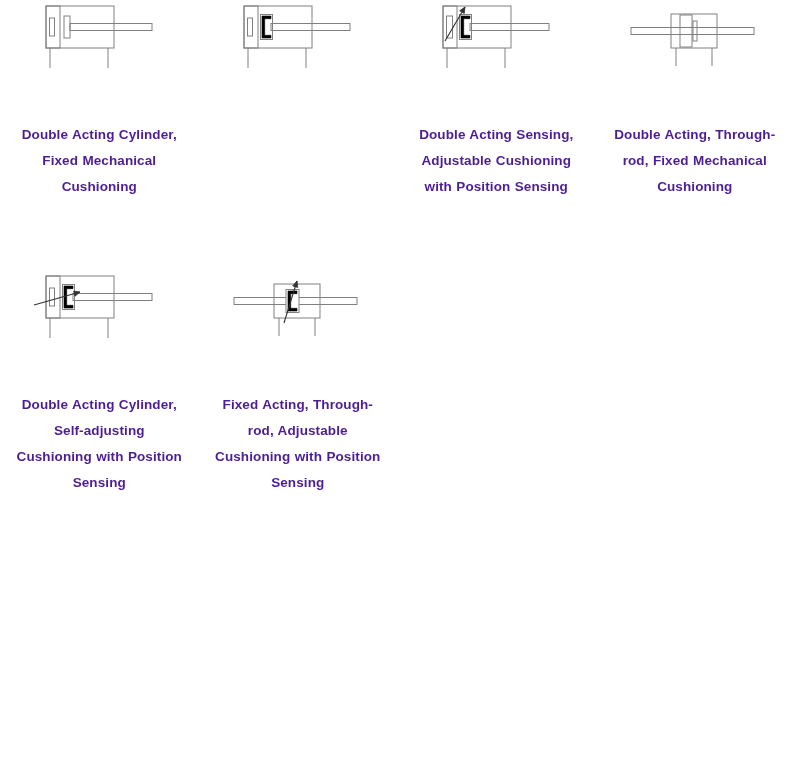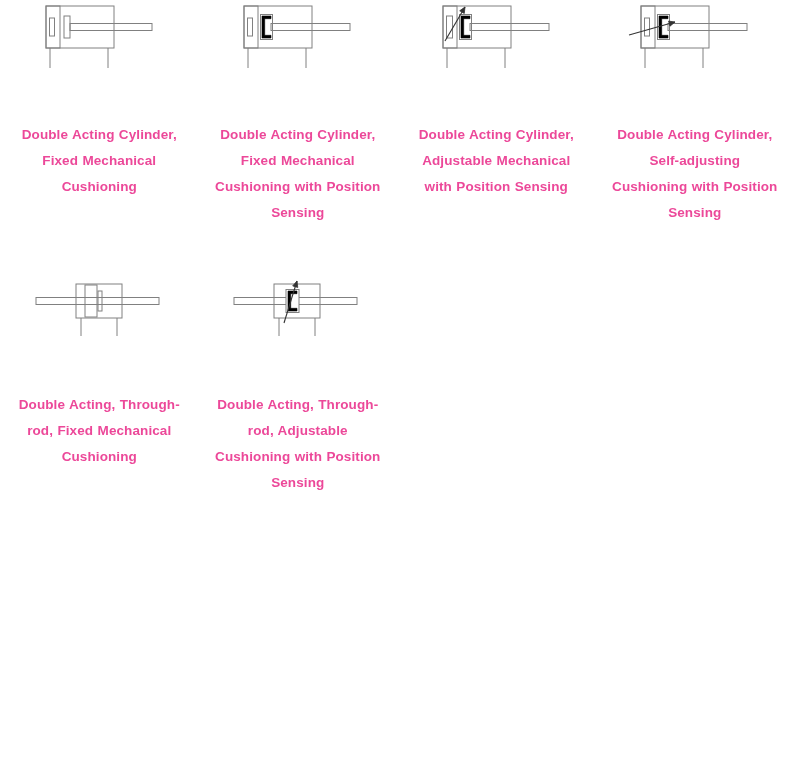--- a/index.html
+++ b/index.html
@@ -36,21 +36,21 @@
   }
   .sym-wrap svg {
     display: block;
   }
   .caption {
     width: 168px;
     text-align: center;
     font-size: 13.5px;
     font-weight: bold;
     line-height: 26px;
-    color: #ec4899;
+    color: #4c1d95;
     letter-spacing: 0.1px;
     margin-top: 12px;
     word-spacing: 0.5px;
   }
   .cell.empty .sym-wrap, .cell.empty .caption { visibility: hidden; }
 </style>
 </head>
 <body>
 
 <div id="grid">
@@ -74,38 +74,50 @@
           <rect x="14" y="6" width="68" height="42" fill="none" stroke="#808080" stroke-width="1"></rect>
           <rect x="14" y="6" width="14" height="42" fill="none" stroke="#808080" stroke-width="1"></rect>
           <rect x="17.5" y="18" width="5" height="18" fill="none" stroke="#808080" stroke-width="1"></rect>
           <rect x="30.5" y="14.5" width="12" height="25" fill="#ffffff" stroke="#808080" stroke-width="1"></rect>
           <path d="M32 16 H41 V18.7 H34.7 V35.3 H41 V38 H32 Z" fill="#000000" stroke="#000000" stroke-width="0.6"></path>
           <rect x="41" y="23.5" width="79" height="7" fill="none" stroke="#808080" stroke-width="1"></rect>
           <line x1="18" y1="48" x2="18" y2="68" stroke="#808080" stroke-width="1"></line>
           <line x1="76" y1="48" x2="76" y2="68" stroke="#808080" stroke-width="1"></line>
         </svg>
       </div>
-      <div class="caption">Double Acting Cylinder, Fixed Mechanical Cushioning with Position Sensing</div>
     </div>
     <div class="cell">
       <div class="sym-wrap">
         <svg width="135" height="75" viewBox="0 0 135 75">
           <rect x="14" y="6" width="68" height="42" fill="none" stroke="#808080" stroke-width="1"></rect>
           <rect x="14" y="6" width="14" height="42" fill="none" stroke="#808080" stroke-width="1"></rect>
           <rect x="17.5" y="16" width="6" height="22" fill="none" stroke="#808080" stroke-width="1"></rect>
           <rect x="30.5" y="14.5" width="12" height="25" fill="#ffffff" stroke="#808080" stroke-width="1"></rect>
           <path d="M32 16 H41 V18.7 H34.7 V35.3 H41 V38 H32 Z" fill="#000000" stroke="#000000" stroke-width="0.6"></path>
           <rect x="41" y="23.5" width="79" height="7" fill="none" stroke="#808080" stroke-width="1"></rect>
           <line x1="18" y1="48" x2="18" y2="68" stroke="#808080" stroke-width="1"></line>
           <line x1="76" y1="48" x2="76" y2="68" stroke="#808080" stroke-width="1"></line>
           <line x1="16" y1="41" x2="36" y2="7" stroke="#333333" stroke-width="1.1"></line>
           <path d="M36 7 L35.27530340399672 13.459474811758405 L30.706288484953117 10.771818977026873 Z" fill="#333333" stroke="#333333" stroke-width="0.8"></path>
         </svg>
       </div>
-      <div class="caption">Double Acting Cylinder, Adjustable Mechanical with Position Sensing</div>
+      <div class="caption">Double Acting Sensing, Adjustable Cushioning with Position Sensing</div>
+    </div>
+    <div class="cell">
+      <div class="sym-wrap">
+        <svg width="135" height="75" viewBox="0 0 135 75">
+          <rect x="4" y="27.5" width="123" height="7" fill="none" stroke="#808080" stroke-width="1"></rect>
+          <rect x="44" y="14" width="46" height="34" fill="none" stroke="#808080" stroke-width="1"></rect>
+          <rect x="53" y="15" width="12" height="32" fill="none" stroke="#808080" stroke-width="1"></rect>
+          <rect x="66" y="21" width="4" height="20" fill="none" stroke="#808080" stroke-width="1"></rect>
+          <line x1="49" y1="48" x2="49" y2="66" stroke="#808080" stroke-width="1"></line>
+          <line x1="85" y1="48" x2="85" y2="66" stroke="#808080" stroke-width="1"></line>
+        </svg>
+      </div>
+      <div class="caption">Double Acting, Through-rod, Fixed Mechanical Cushioning</div>
     </div>
     <div class="cell">
       <div class="sym-wrap">
         <svg width="135" height="75" viewBox="0 0 135 75">
           <rect x="14" y="6" width="68" height="42" fill="none" stroke="#808080" stroke-width="1"></rect>
           <rect x="14" y="6" width="14" height="42" fill="none" stroke="#808080" stroke-width="1"></rect>
           <rect x="17.5" y="18" width="5" height="18" fill="none" stroke="#808080" stroke-width="1"></rect>
           <rect x="30.5" y="14.5" width="12" height="25" fill="#ffffff" stroke="#808080" stroke-width="1"></rect>
           <path d="M32 16 H41 V18.7 H34.7 V35.3 H41 V38 H32 Z" fill="#000000" stroke="#000000" stroke-width="0.6"></path>
           <rect x="41" y="23.5" width="79" height="7" fill="none" stroke="#808080" stroke-width="1"></rect>
@@ -115,42 +127,29 @@
           <path d="M48 22 L43.009425050431574 26.164632237393846 L41.56781199880404 21.063539900865656 Z" fill="#333333" stroke="#333333" stroke-width="0.8"></path>
         </svg>
       </div>
       <div class="caption">Double Acting Cylinder, Self-adjusting Cushioning with Position Sensing</div>
     </div>
     <div class="cell">
       <div class="sym-wrap">
         <svg width="135" height="75" viewBox="0 0 135 75">
           <rect x="4" y="27.5" width="123" height="7" fill="none" stroke="#808080" stroke-width="1"></rect>
           <rect x="44" y="14" width="46" height="34" fill="none" stroke="#808080" stroke-width="1"></rect>
-          <rect x="53" y="15" width="12" height="32" fill="none" stroke="#808080" stroke-width="1"></rect>
-          <rect x="66" y="21" width="4" height="20" fill="none" stroke="#808080" stroke-width="1"></rect>
-          <line x1="49" y1="48" x2="49" y2="66" stroke="#808080" stroke-width="1"></line>
-          <line x1="85" y1="48" x2="85" y2="66" stroke="#808080" stroke-width="1"></line>
-        </svg>
-      </div>
-      <div class="caption">Double Acting, Through-rod, Fixed Mechanical Cushioning</div>
-    </div>
-    <div class="cell">
-      <div class="sym-wrap">
-        <svg width="135" height="75" viewBox="0 0 135 75">
-          <rect x="4" y="27.5" width="123" height="7" fill="none" stroke="#808080" stroke-width="1"></rect>
-          <rect x="44" y="14" width="46" height="34" fill="none" stroke="#808080" stroke-width="1"></rect>
           <rect x="56" y="19.5" width="13" height="23" fill="#ffffff" stroke="#808080" stroke-width="1"></rect>
           <path d="M58 21 H67 V23.7 H60.7 V38.3 H67 V41 H58 Z" fill="#000000" stroke="#000000" stroke-width="0.6"></path>
           <line x1="49" y1="48" x2="49" y2="66" stroke="#808080" stroke-width="1"></line>
           <line x1="85" y1="48" x2="85" y2="66" stroke="#808080" stroke-width="1"></line>
           <line x1="54" y1="53" x2="67" y2="11" stroke="#333333" stroke-width="1.1"></line>
           <path d="M67 11 L67.77702472677477 17.453389231557367 L62.713163228108435 15.886003529589217 Z" fill="#333333" stroke="#333333" stroke-width="0.8"></path>
         </svg>
       </div>
-      <div class="caption">Double Acting, Through-rod, Adjustable Cushioning with Position Sensing</div>
+      <div class="caption">Fixed Acting, Through-rod, Adjustable Cushioning with Position Sensing</div>
     </div>
     <div class="cell empty">
       <div class="sym-wrap"></div>
       <div class="caption"></div>
     </div>
     <div class="cell empty">
       <div class="sym-wrap"></div>
       <div class="caption"></div>
     </div>
     <div class="cell empty">

